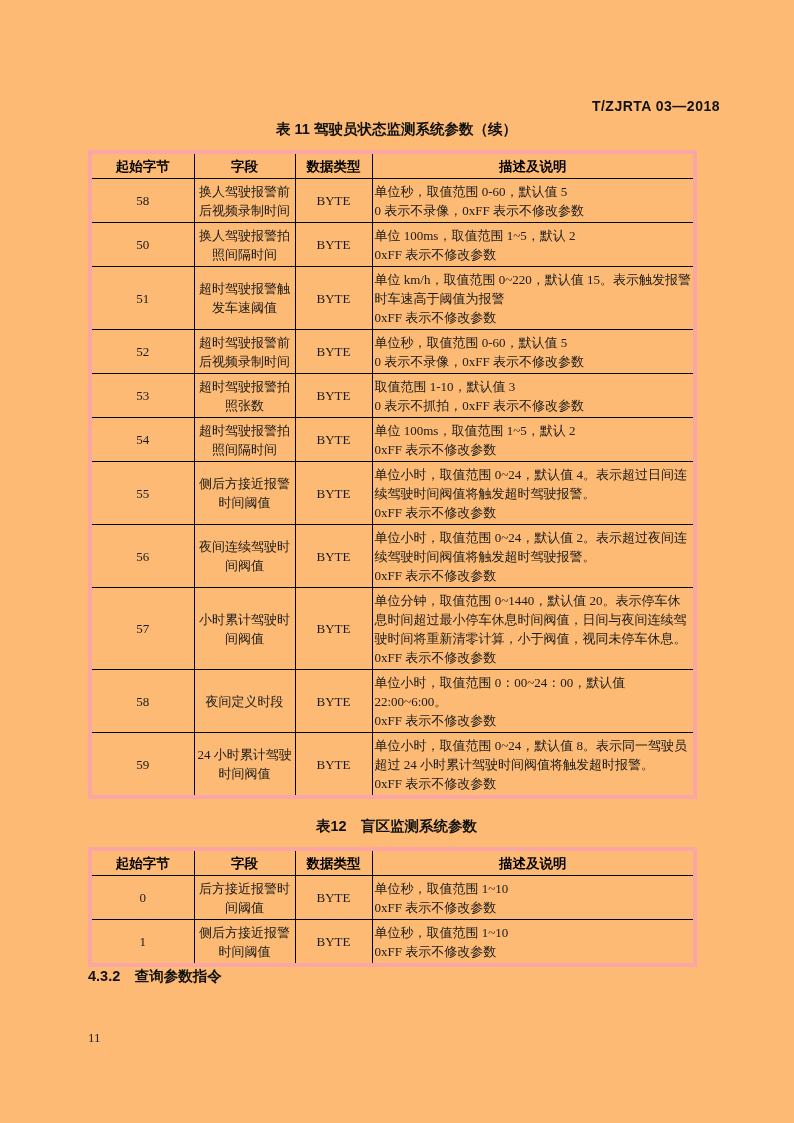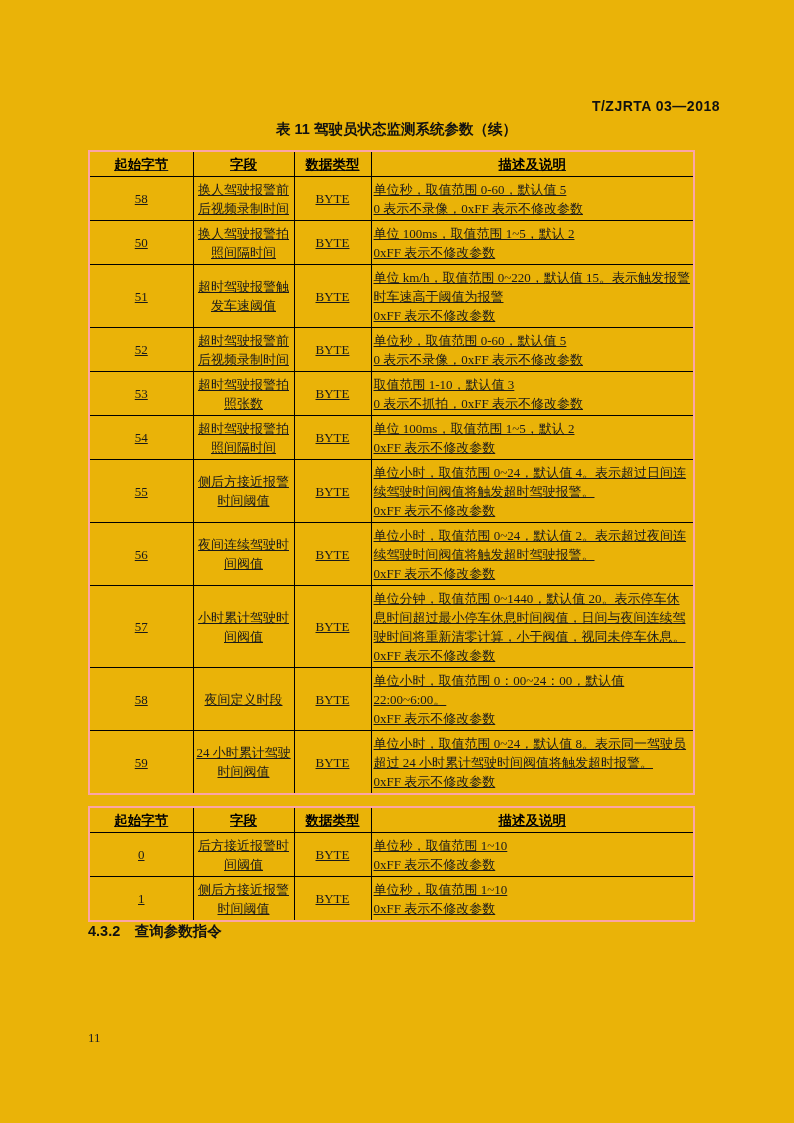--- a/index.html
+++ b/index.html
@@ -1,20 +1,20 @@
 <!DOCTYPE html>
 <html><head>
 <meta charset="utf-8">
 <style>
   html, body { margin: 0; padding: 0; background: #ffffff; }
   .page {
     position: relative;
     width: 794px;
     height: 1123px;
-    background: #eab308;
+    background: #fdba74;
     color: #1a1a1a;
     font-family: "Liberation Serif", serif;
     overflow: hidden;
   }
   .doc-header {
     position: absolute;
     top: 98px;
     left: 88px;
     width: 632px;
     text-align: right;
@@ -36,22 +36,21 @@
     font-weight: 700;
     font-size: 14.5px;
     color: #111;
   }
   .title-gap { margin-top: 18px; }
   table.data-table {
     margin-top: 11px;
     width: 605px;
     table-layout: fixed;
     border-collapse: collapse;
-    border: 2px solid #fca5a5;
-    text-decoration: underline;
+    border: 4px solid #fca5a5;
   }
   table.data-table th, table.data-table td {
     border: 1px solid #000;
     vertical-align: middle;
     font-size: 13px;
     line-height: 19px;
     padding: 2.5px 2px;
     overflow: hidden;
   }
   table.data-table th {
@@ -206,20 +205,21 @@
             <td class="field">24 小时累计驾驶时间阀值</td>
             <td class="data_type">BYTE</td>
             <td class="desc">
               <div>单位小时，取值范围 0~24，默认值 8。表示同一驾驶员超过 24 小时累计驾驶时间阀值将触发超时报警。</div>
               <div>0xFF 表示不修改参数</div>
             </td>
           </tr>
         </tbody>
     </table>
 
+    <div class="table-title title-gap">表12　盲区监测系统参数</div>
 
     <table class="data-table">
       <colgroup>
         <col style="width:104px">
         <col style="width:101px">
         <col style="width:77px">
         <col style="width:323px">
       </colgroup>
       <thead>
           <tr>

